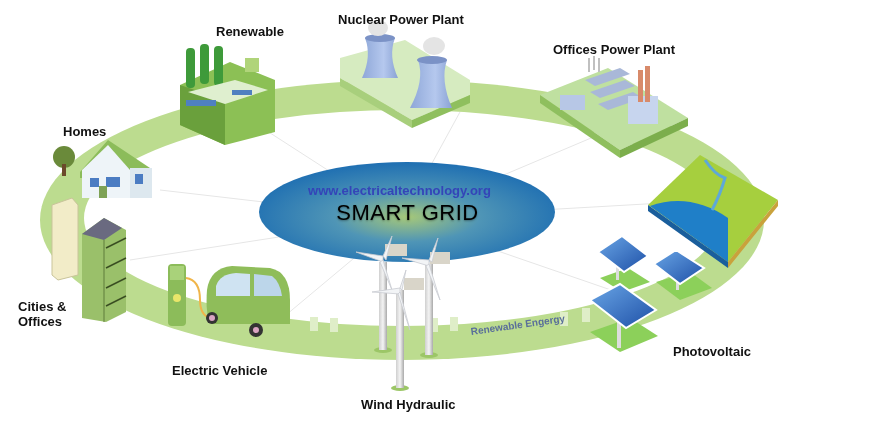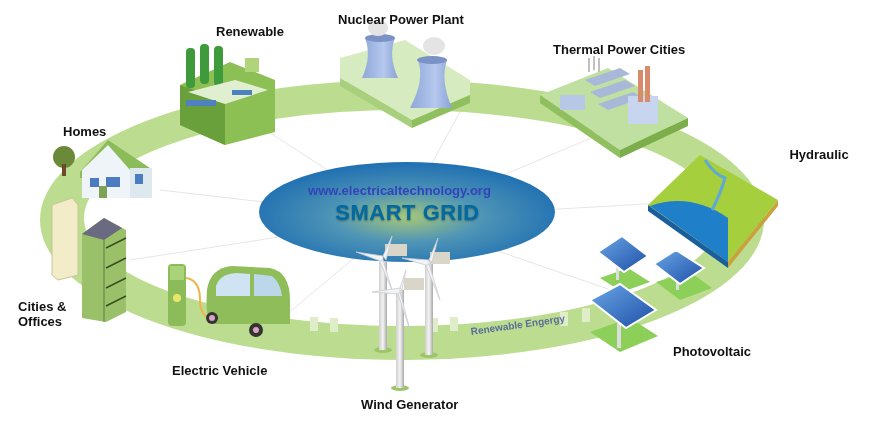--- a/index.html
+++ b/index.html
@@ -1,21 +1,21 @@
 <!DOCTYPE html>
 <html><head>
 <meta charset="utf-8">
 <style>
   html,body{margin:0;padding:0;background:#fff;}
   #stage{position:relative;width:884px;height:422px;overflow:hidden;background:#fff;font-family:"Liberation Sans",sans-serif;}
   svg.scene{position:absolute;left:0;top:0;}
   .lbl{position:absolute;font-weight:bold;color:#111;font-size:13px;line-height:15px;white-space:nowrap;}
   .lbl.c{text-align:center;}
   .center-url{position:absolute;left:292px;top:183px;width:215px;text-align:center;font-weight:bold;font-size:13px;color:#3444b8;}
-  .center-title{position:absolute;left:300px;top:200px;width:215px;text-align:center;font-weight:bold;font-size:22px;color:#0369a1;letter-spacing:0.5px;text-shadow:0 1px 2px rgba(0,0,0,0.35);}
+  .center-title{position:absolute;left:300px;top:200px;width:215px;text-align:center;font-weight:normal;font-size:22px;color:#000000;letter-spacing:0.5px;text-shadow:0 1px 2px rgba(0,0,0,0.35);}
   .ring-text{position:absolute;left:470px;top:326px;font-weight:bold;font-size:10px;color:#5a6f9a;transform:rotate(-8deg);transform-origin:left top;white-space:nowrap;}
 </style>
 </head>
 <body>
 
 <div id="stage">
 
   <svg class="scene" width="884" height="422" viewBox="0 0 884 422">
     <defs>
       <radialGradient id="ellGrad" cx="50%" cy="55%" r="55%">
@@ -194,25 +194,24 @@
         <circle cx="256" cy="330" r="3" fill="#d9a4c2"></circle>
     </g>
   </svg>
 
   <div class="center-url">www.electricaltechnology.org</div>
   <div class="center-title">SMART GRID</div>
   <div class="ring-text">Renewable Engergy</div>
 
   <div class="lbl" style="left:216px;top:24px;">Renewable</div>
   <div class="lbl" style="left:338px;top:12px;">Nuclear Power Plant</div>
-  <div class="lbl" style="left:553px;top:42px;">Thermal Power Cities</div>
+  <div class="lbl" style="left:553px;top:42px;">Offices Power Plant</div>
   <div class="lbl c" style="left:762px;top:147px;width:114px;">
-    <div>Hydraulic</div>
   </div>
   <div class="lbl" style="left:673px;top:325px;margin-top:19px;">Photovoltaic</div>
-  <div class="lbl" style="left:361px;top:397px;">Wind Generator</div>
+  <div class="lbl" style="left:361px;top:397px;">Wind Hydraulic</div>
   <div class="lbl" style="left:172px;top:363px;text-align:right;">Electric Vehicle</div>
   <div class="lbl" style="left:18px;top:299px;">
     <div>Cities &amp;</div>
     <div>Offices</div>
   </div>
   <div class="lbl" style="left:63px;top:118px;margin-top:6px;">Homes</div>
 </div>
 
 </body></html>

